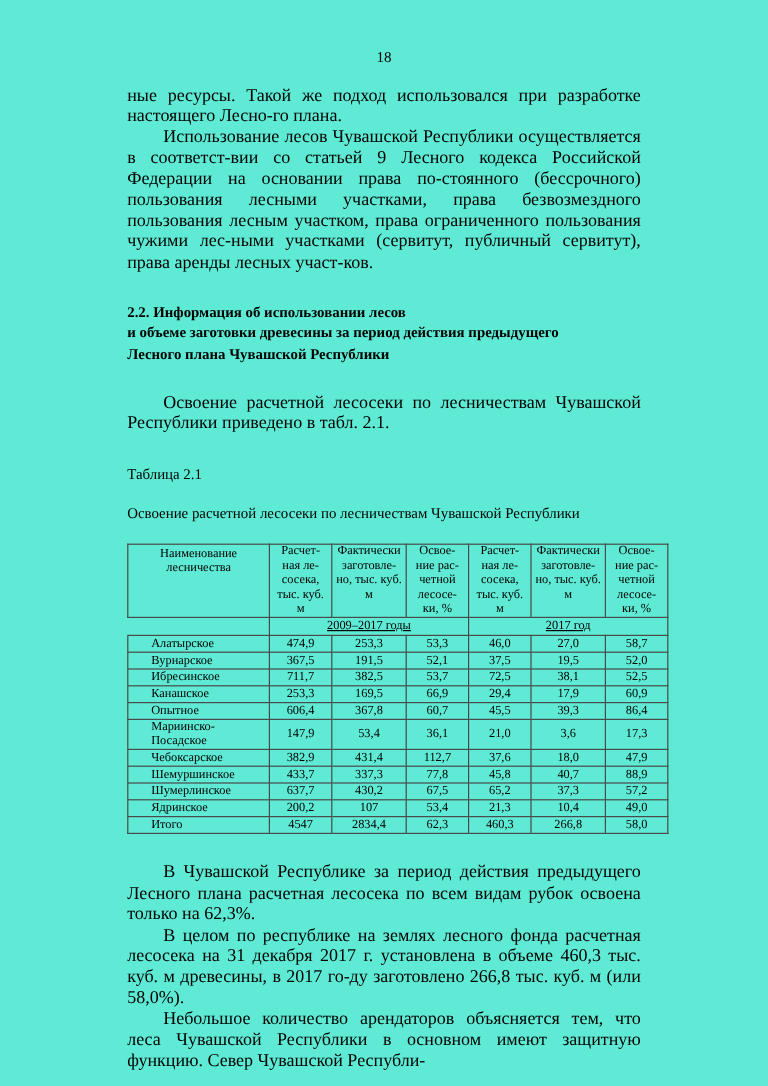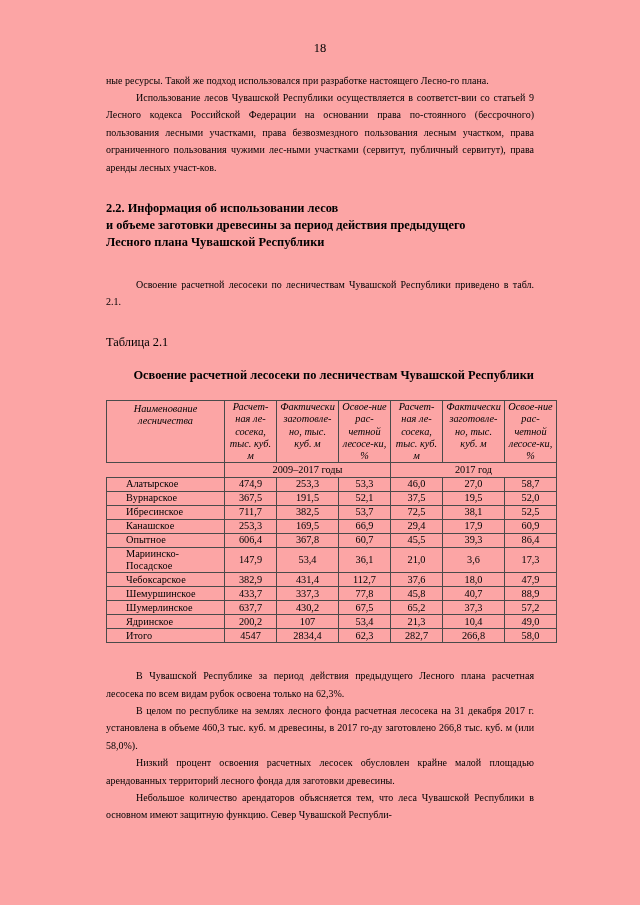--- a/index.html
+++ b/index.html
@@ -11,40 +11,40 @@
   body {
     font-family: "Liberation Serif", "DejaVu Serif", serif;
     color: #000000;
     -webkit-font-smoothing: antialiased;
   }
   .page {
     position: relative;
     width: 640px;
     height: 905px;
     margin: 0 auto;
-    background: #fca5a5;
+    background: #5eead4;
     overflow: hidden;
     box-sizing: border-box;
   }
   .content {
     position: absolute;
     left: 106px;
     top: 0;
     width: 428px;
   }
   .page-number {
     text-align: center;
     font-size: 12.5px;
     line-height: 1;
     padding-top: 42px;
     padding-bottom: 0;
   }
   p.body-text {
     margin: 0;
-    font-size: 10px;
+    font-size: 15px;
     line-height: 17.4px;
     text-align: justify;
     text-justify: inter-word;
     hyphens: manual;
   }
   p.body-text.indent {
     text-indent: 30px;
   }
   .gap-md { height: 17px; }
   .gap-lg { height: 24px; }
@@ -56,22 +56,22 @@
     line-height: 17.2px;
   }
   .section-heading div { white-space: nowrap; }
 
   .table-label {
     text-align: left;
     font-size: 12.4px;
     line-height: 16px;
   }
   .table-title {
-    text-align: right;
-    font-weight: bold;
+    text-align: left;
+    font-weight: normal;
     font-size: 12.4px;
     line-height: 16px;
   }
 
   table.data-table {
     border-collapse: collapse;
     width: 428px;
     table-layout: fixed;
     font-size: 10.3px;
     line-height: 12.1px;
@@ -85,36 +85,36 @@
     text-align: center;
     box-sizing: border-box;
   }
   table.data-table th.head-name {
     vertical-align: top;
     padding-top: 2px;
   }
   table.data-table th .hw {
     display: block;
     text-align: center;
-    font-style: italic;
   }
   table.data-table th.head-name .hw { text-align: center; }
   table.data-table td.row-name {
     text-align: left;
     padding-left: 19px;
     vertical-align: middle;
   }
   table.data-table td.num {
     text-align: center;
     vertical-align: middle;
   }
   table.data-table td.period {
     text-align: center;
     vertical-align: middle;
     padding: 1px 0;
+    text-decoration: underline;
   }
   table.data-table td.blank { border-left: none; }
   .col-name  { width: 118px; }
   .col-num   { width: 52px; }
   .col-num-w { width: 62px; }
   .data-row td { height: 14px; }
 </style>
 </head>
 <body>
 
@@ -279,28 +279,27 @@
           <td class="num">53,4</td>
           <td class="num">21,3</td>
           <td class="num">10,4</td>
           <td class="num">49,0</td>
         </tr>
         <tr class="data-row">
           <td class="row-name">Итого</td>
           <td class="num">4547</td>
           <td class="num">2834,4</td>
           <td class="num">62,3</td>
-          <td class="num">282,7</td>
+          <td class="num">460,3</td>
           <td class="num">266,8</td>
           <td class="num">58,0</td>
         </tr>
       </tbody>
     </table>
 
     <div class="gap-lg"></div>
 
     <p class="body-text indent">В Чувашской Республике за период действия предыдущего Лесного плана расчетная лесосека по всем видам рубок освоена только на 62,3%.</p>
     <p class="body-text indent">В целом по республике на землях лесного фонда расчетная лесосека на 31 декабря 2017 г. установлена в объеме 460,3 тыс. куб. м древесины, в 2017 го-ду заготовлено 266,8 тыс. куб. м (или 58,0%).</p>
-    <p class="body-text indent">Низкий процент освоения расчетных лесосек обусловлен крайне малой площадью арендованных территорий лесного фонда для заготовки древесины.</p>
     <p class="body-text indent">Небольшое количество арендаторов объясняется тем, что леса Чувашской Республики в основном имеют защитную функцию. Север Чувашской Республи-</p>
 
   </div>
 </div>
 
 </body></html>

